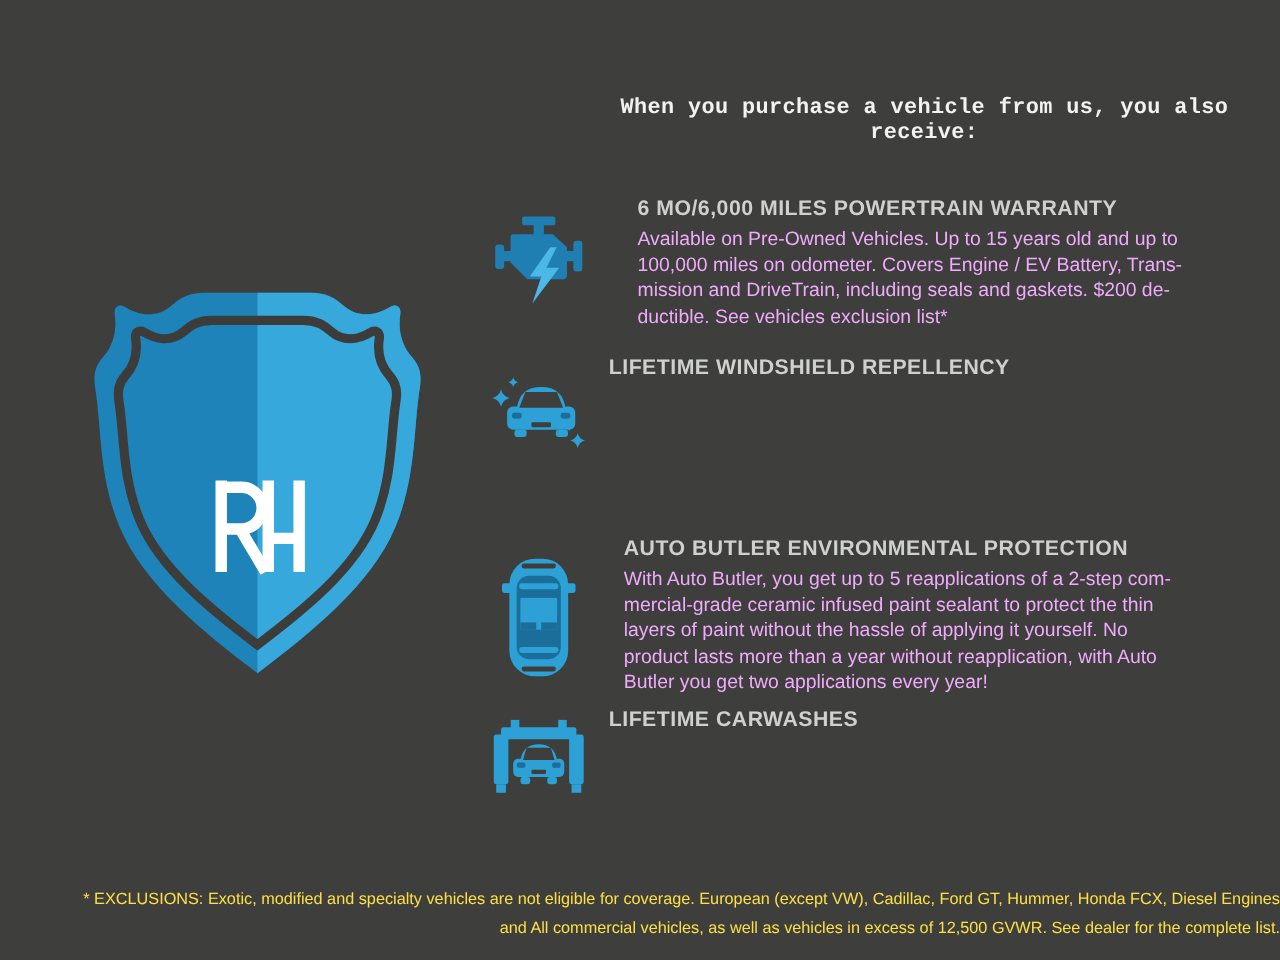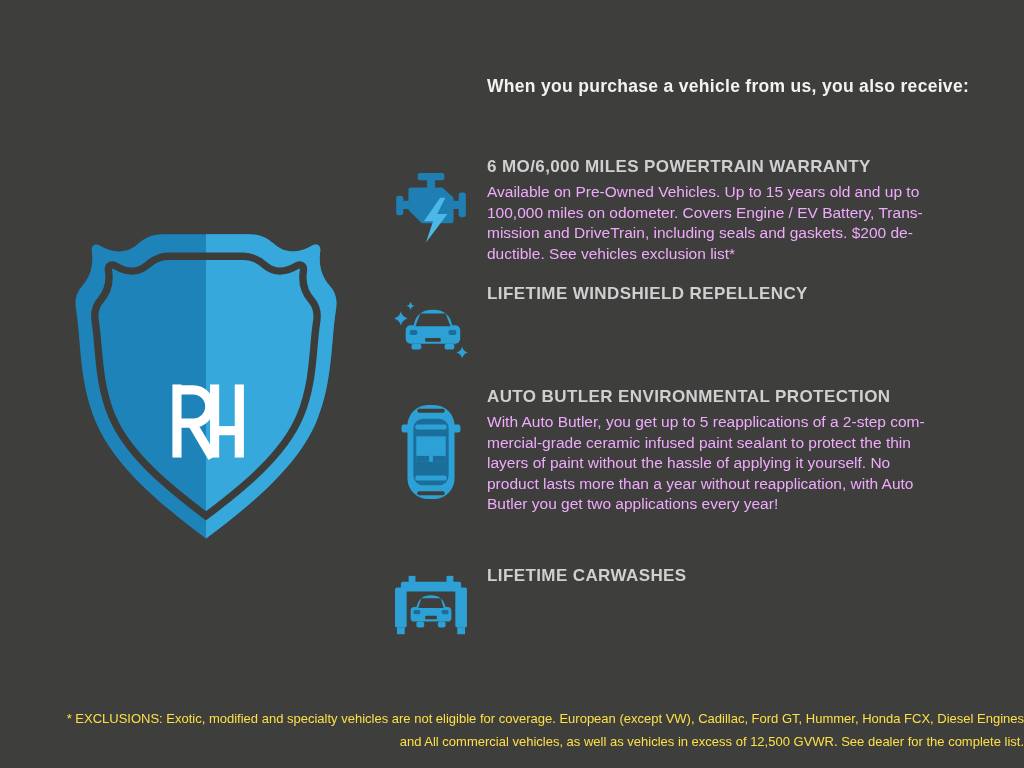--- a/index.html
+++ b/index.html
@@ -21,25 +21,25 @@
     font-weight:700;font-size:31px;line-height:39px;letter-spacing:.5px;
   }
   .monogram{
     position:absolute;top:166px;left:50%;transform:translateX(-50%);
     width:86px;height:78px;
   }
 
   
   .page-header{
     position:absolute;left:487px;top:76px;width:505px;
-    text-align:left;color:#f2f2f2;
-    font-weight:700;font-size:17.5px;letter-spacing:.3px;
+    text-align:center;color:#f2f2f2;
+    font-weight:700;font-size:17.5px;letter-spacing:.3px;font-family:Liberation Mono, monospace;
   }
   .row{position:absolute;left:375px;width:640px;display:flex;}
-  .row1{top:157px;} .row2{top:284px;} .row3{top:387px;} .row4{top:554px;margin-top:12px;}
+  .row1{top:157px;justify-content:space-between;} .row2{top:284px;} .row3{top:429px;gap:12px;} .row4{top:554px;margin-top:12px;}
   .icon-col{width:112px;display:flex;justify-content:center;align-items:flex-start;}
   .row1 .icon-col svg{margin-top:12px;}
   .row2 .icon-col svg{margin-top:14px;}
   .row3 .icon-col svg{margin-top:14px;}
   .row4 .icon-col svg{margin-top:6px;}
   .text-col{width:505px;}
   .benefit-title{
     margin:0 0 5px 0;
     font-weight:700;font-size:17px;line-height:1.2;letter-spacing:.4px;
     color:#cfd1d1;

